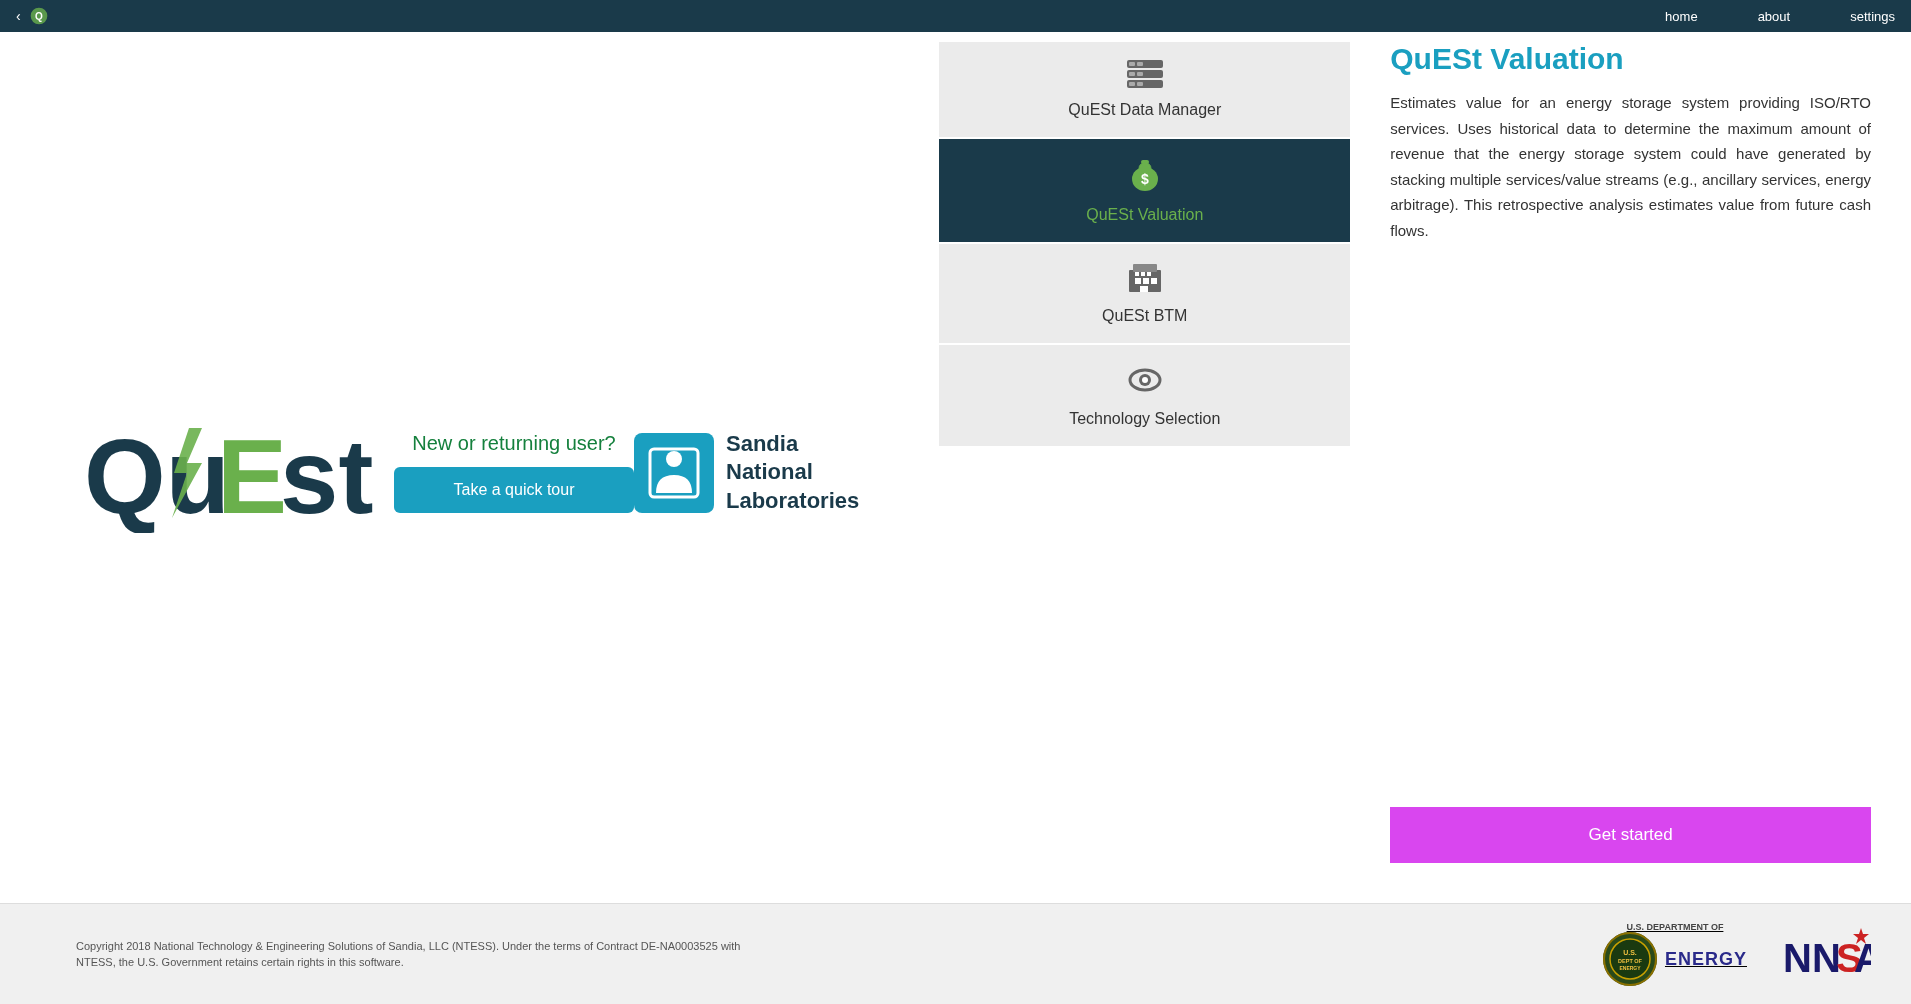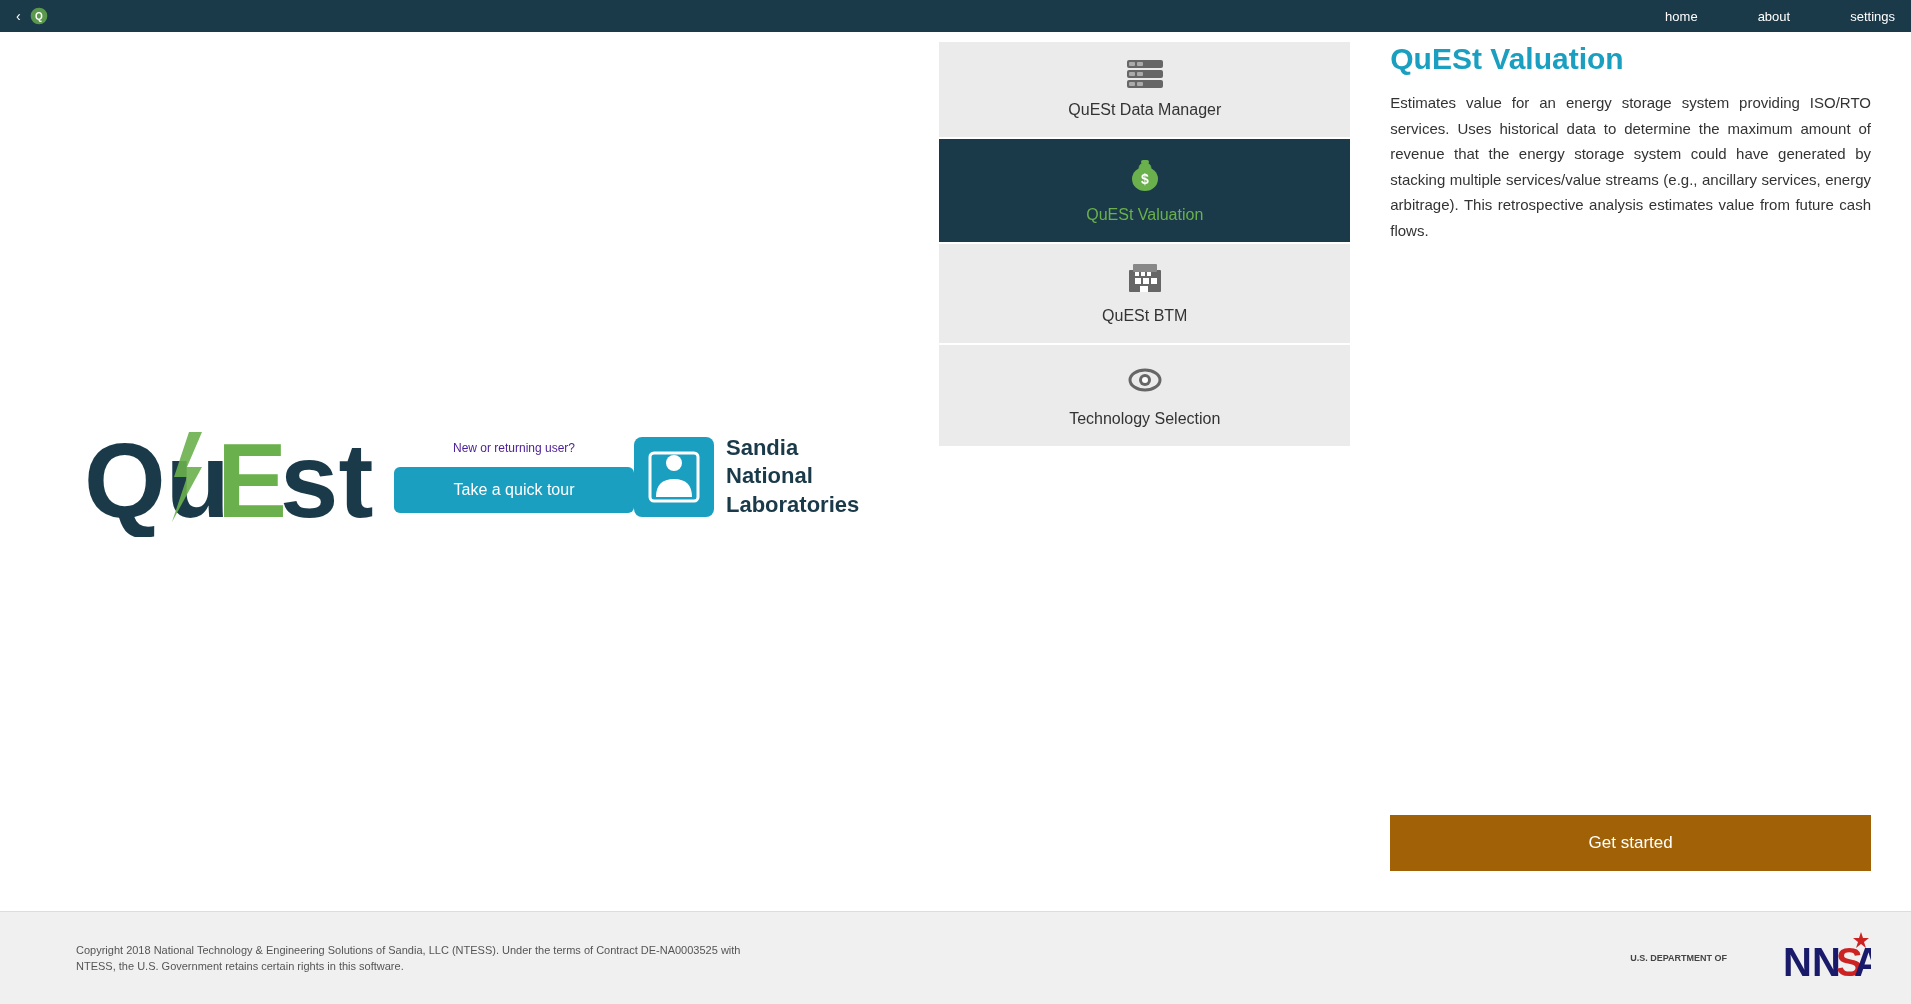--- a/index.html
+++ b/index.html
@@ -65,22 +65,22 @@
     }
 
     
     .header-center {
       display: flex;
       flex-direction: column;
       align-items: center;
       gap: 12px;
     }
     .new-returning-text {
-      font-size: 12px;
-      color: #4c1d95;
+      font-size: 20px;
+      color: #15803d;
     }
     .tour-button {
       background: #1a9fc0;
       color: white;
       border: none;
       padding: 14px 48px;
       font-size: 16px;
       cursor: pointer;
       border-radius: 6px;
       min-width: 240px;
@@ -170,21 +170,21 @@
       margin-bottom: 14px;
     }
     .module-description {
       font-size: 15px;
       color: #333;
       line-height: 1.7;
       text-align: justify;
       max-width: 780px;
     }
     .get-started-btn {
-      background: #a16207;
+      background: #d946ef;
       color: white;
       border: none;
       padding: 18px;
       font-size: 17px;
       cursor: pointer;
       width: 100%;
       max-width: 780px;
       margin-top: auto;
       margin-bottom: 20px;
     }
@@ -202,21 +202,21 @@
     .footer-text {
       font-size: 11px;
       color: #555;
       max-width: 700px;
       line-height: 1.5;
       margin-left: 36px;
     }
     .footer-logos {
       display: flex;
       align-items: center;
-      gap: 20px;
+      text-decoration: underline;
     }
     .doe-circle {
       width: 54px;
       height: 54px;
       border-radius: 50%;
       background: #2a4a2a;
       display: flex;
       align-items: center;
       justify-content: center;
       color: #f0c040;
@@ -375,20 +375,34 @@
   </div>
 
 </div>
 
 <div class="footer">
   <p class="footer-text">Copyright 2018 National Technology &amp; Engineering Solutions of Sandia, LLC (NTESS). Under the terms of Contract DE-NA0003525 with NTESS, the U.S. Government retains certain rights in this software.</p>
   <div class="footer-logos">
 
     <div class="doe-wrapper">
       <span class="us-doe-text">U.S. DEPARTMENT OF</span>
+      <div style="display:flex; align-items:center; gap:8px;">
+        <div class="doe-circle">
+          <svg width="54" height="54" viewBox="0 0 54 54">
+            <circle cx="27" cy="27" r="26" fill="#2a4a1a" stroke="#8a7000" stroke-width="2"></circle>
+            <circle cx="27" cy="27" r="20" fill="#1a3a10" stroke="#c8a000" stroke-width="1.5"></circle>
+            <text x="27" y="23" text-anchor="middle" fill="#f0c040" font-size="7" font-weight="bold">U.S.</text>
+            <text x="27" y="31" text-anchor="middle" fill="#f0c040" font-size="5.5" font-weight="bold">DEPT OF</text>
+            <text x="27" y="38" text-anchor="middle" fill="#f0c040" font-size="5" font-weight="bold">ENERGY</text>
+          </svg>
+        </div>
+        <div>
+          <div class="energy-text">ENERGY</div>
+        </div>
+      </div>
     </div>
 
     <div style="display:flex; align-items:center; gap:4px;margin-left:34px;">
       <svg width="90" height="56" viewBox="0 0 90 56">
         <text x="2" y="46" font-family="Arial Black, Arial, sans-serif" font-size="40" font-weight="900" fill="#1a1a6a">NN</text>
         <text x="55" y="46" font-family="Arial Black, Arial, sans-serif" font-size="40" font-weight="900" fill="#cc2222">S</text>
         <text x="73" y="46" font-family="Arial Black, Arial, sans-serif" font-size="40" font-weight="900" fill="#1a1a6a">A</text>
 
         <polygon points="80,2 82,8 88,8 83,12 85,18 80,14 75,18 77,12 72,8 78,8" fill="#cc2222"></polygon>
       </svg>

